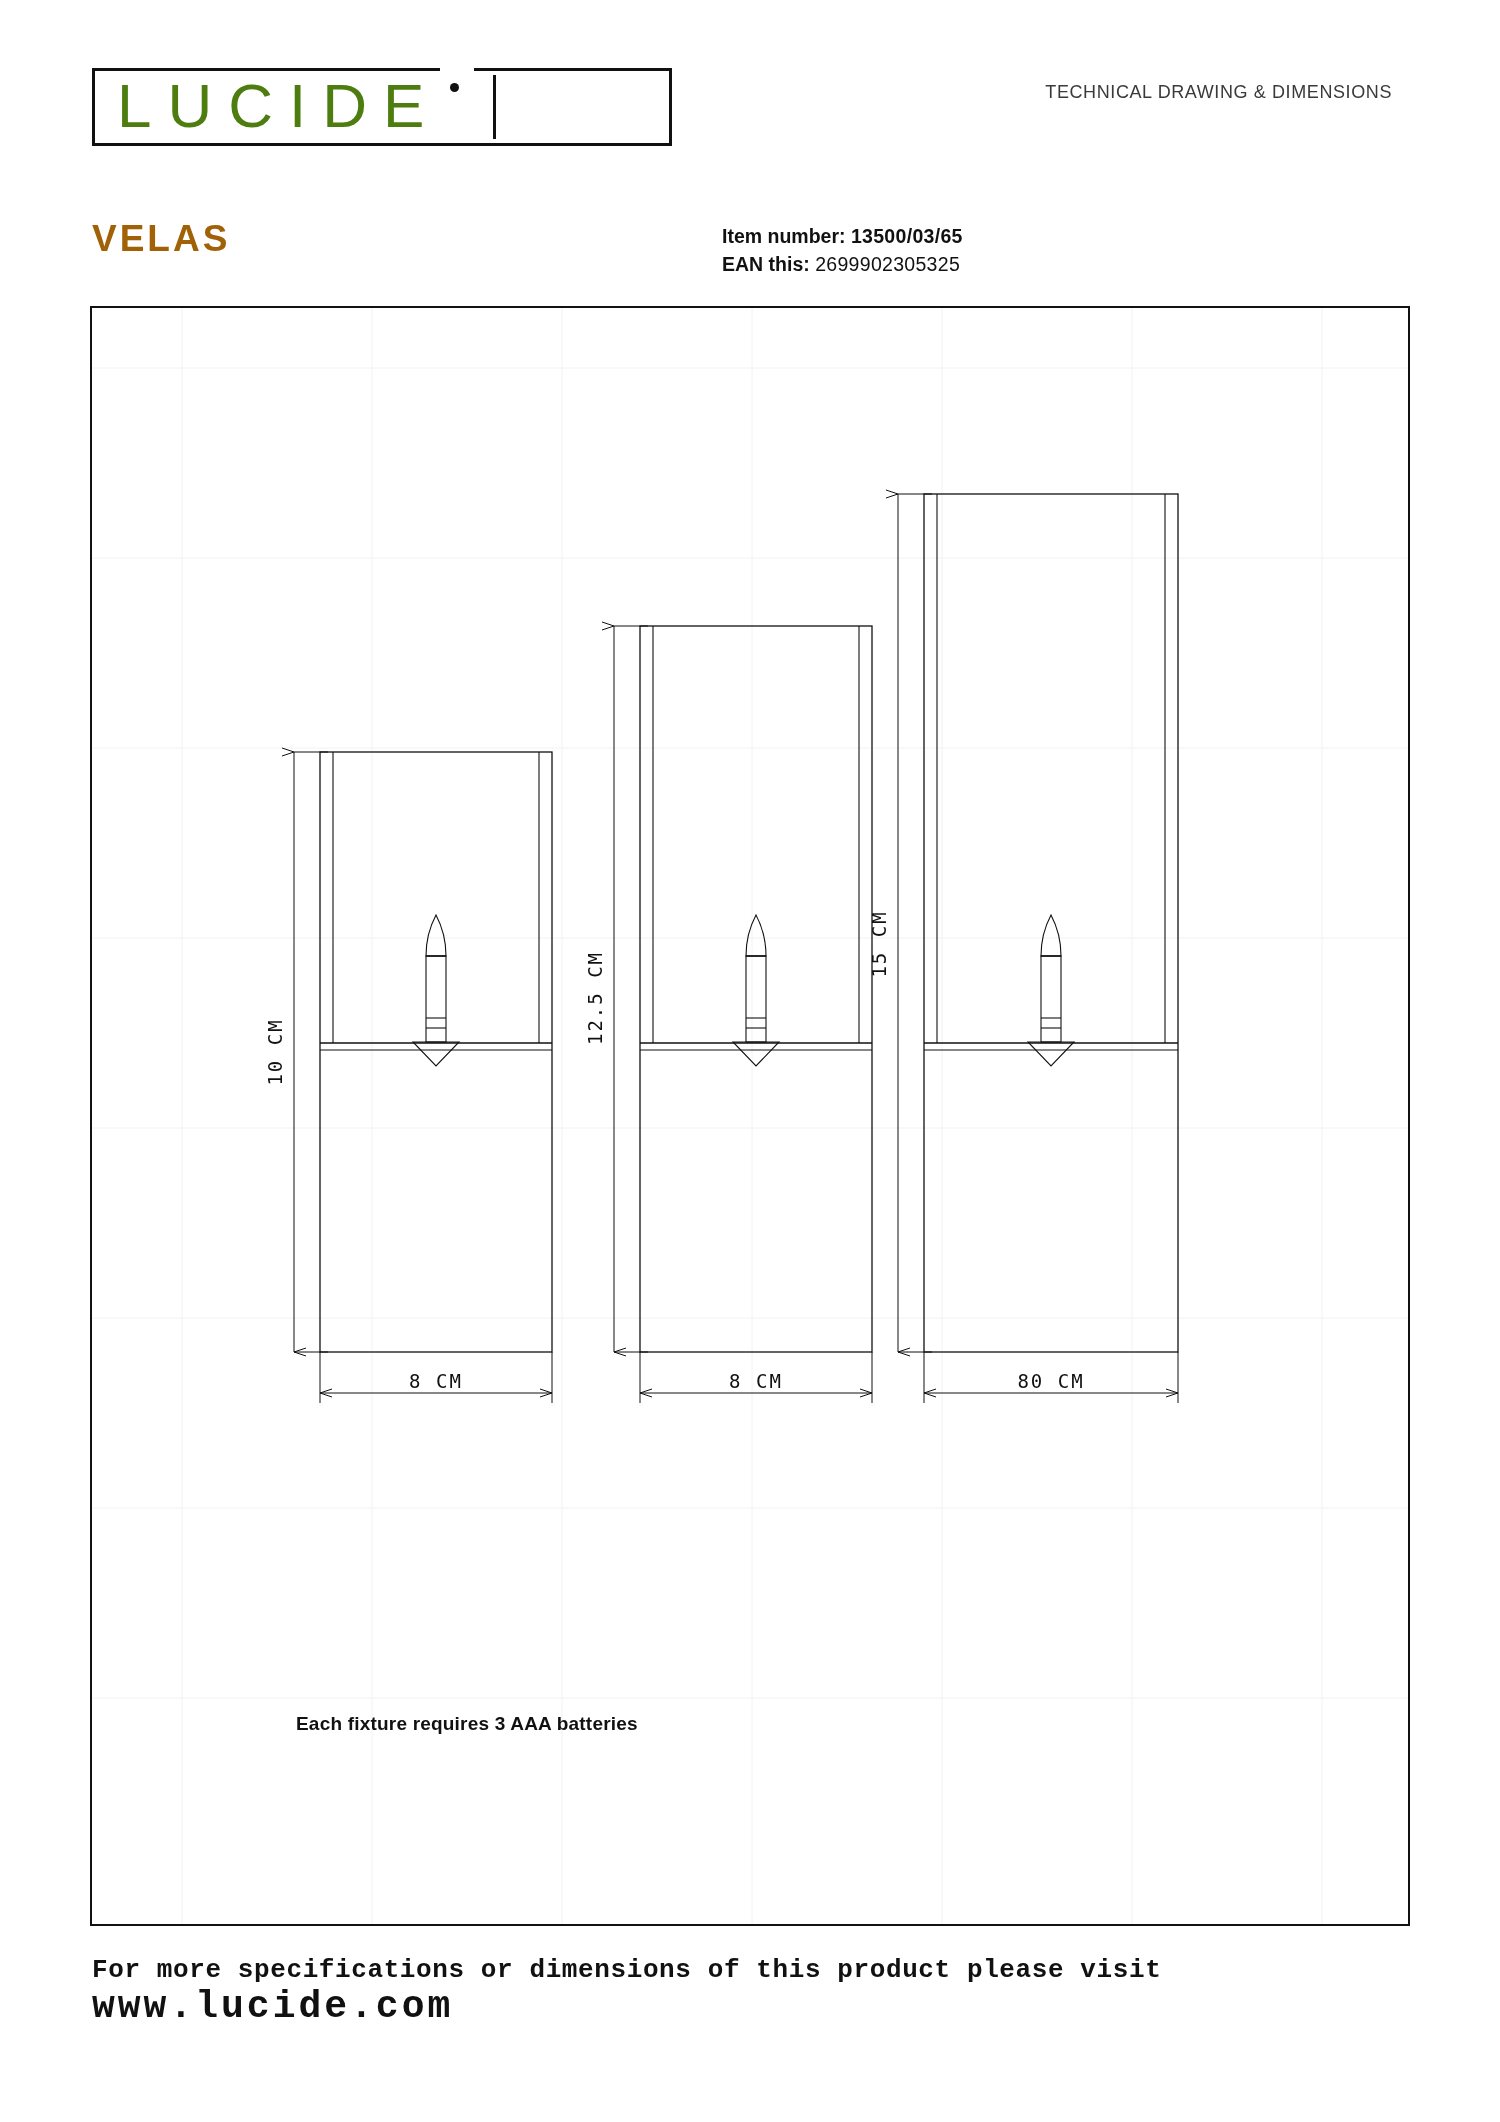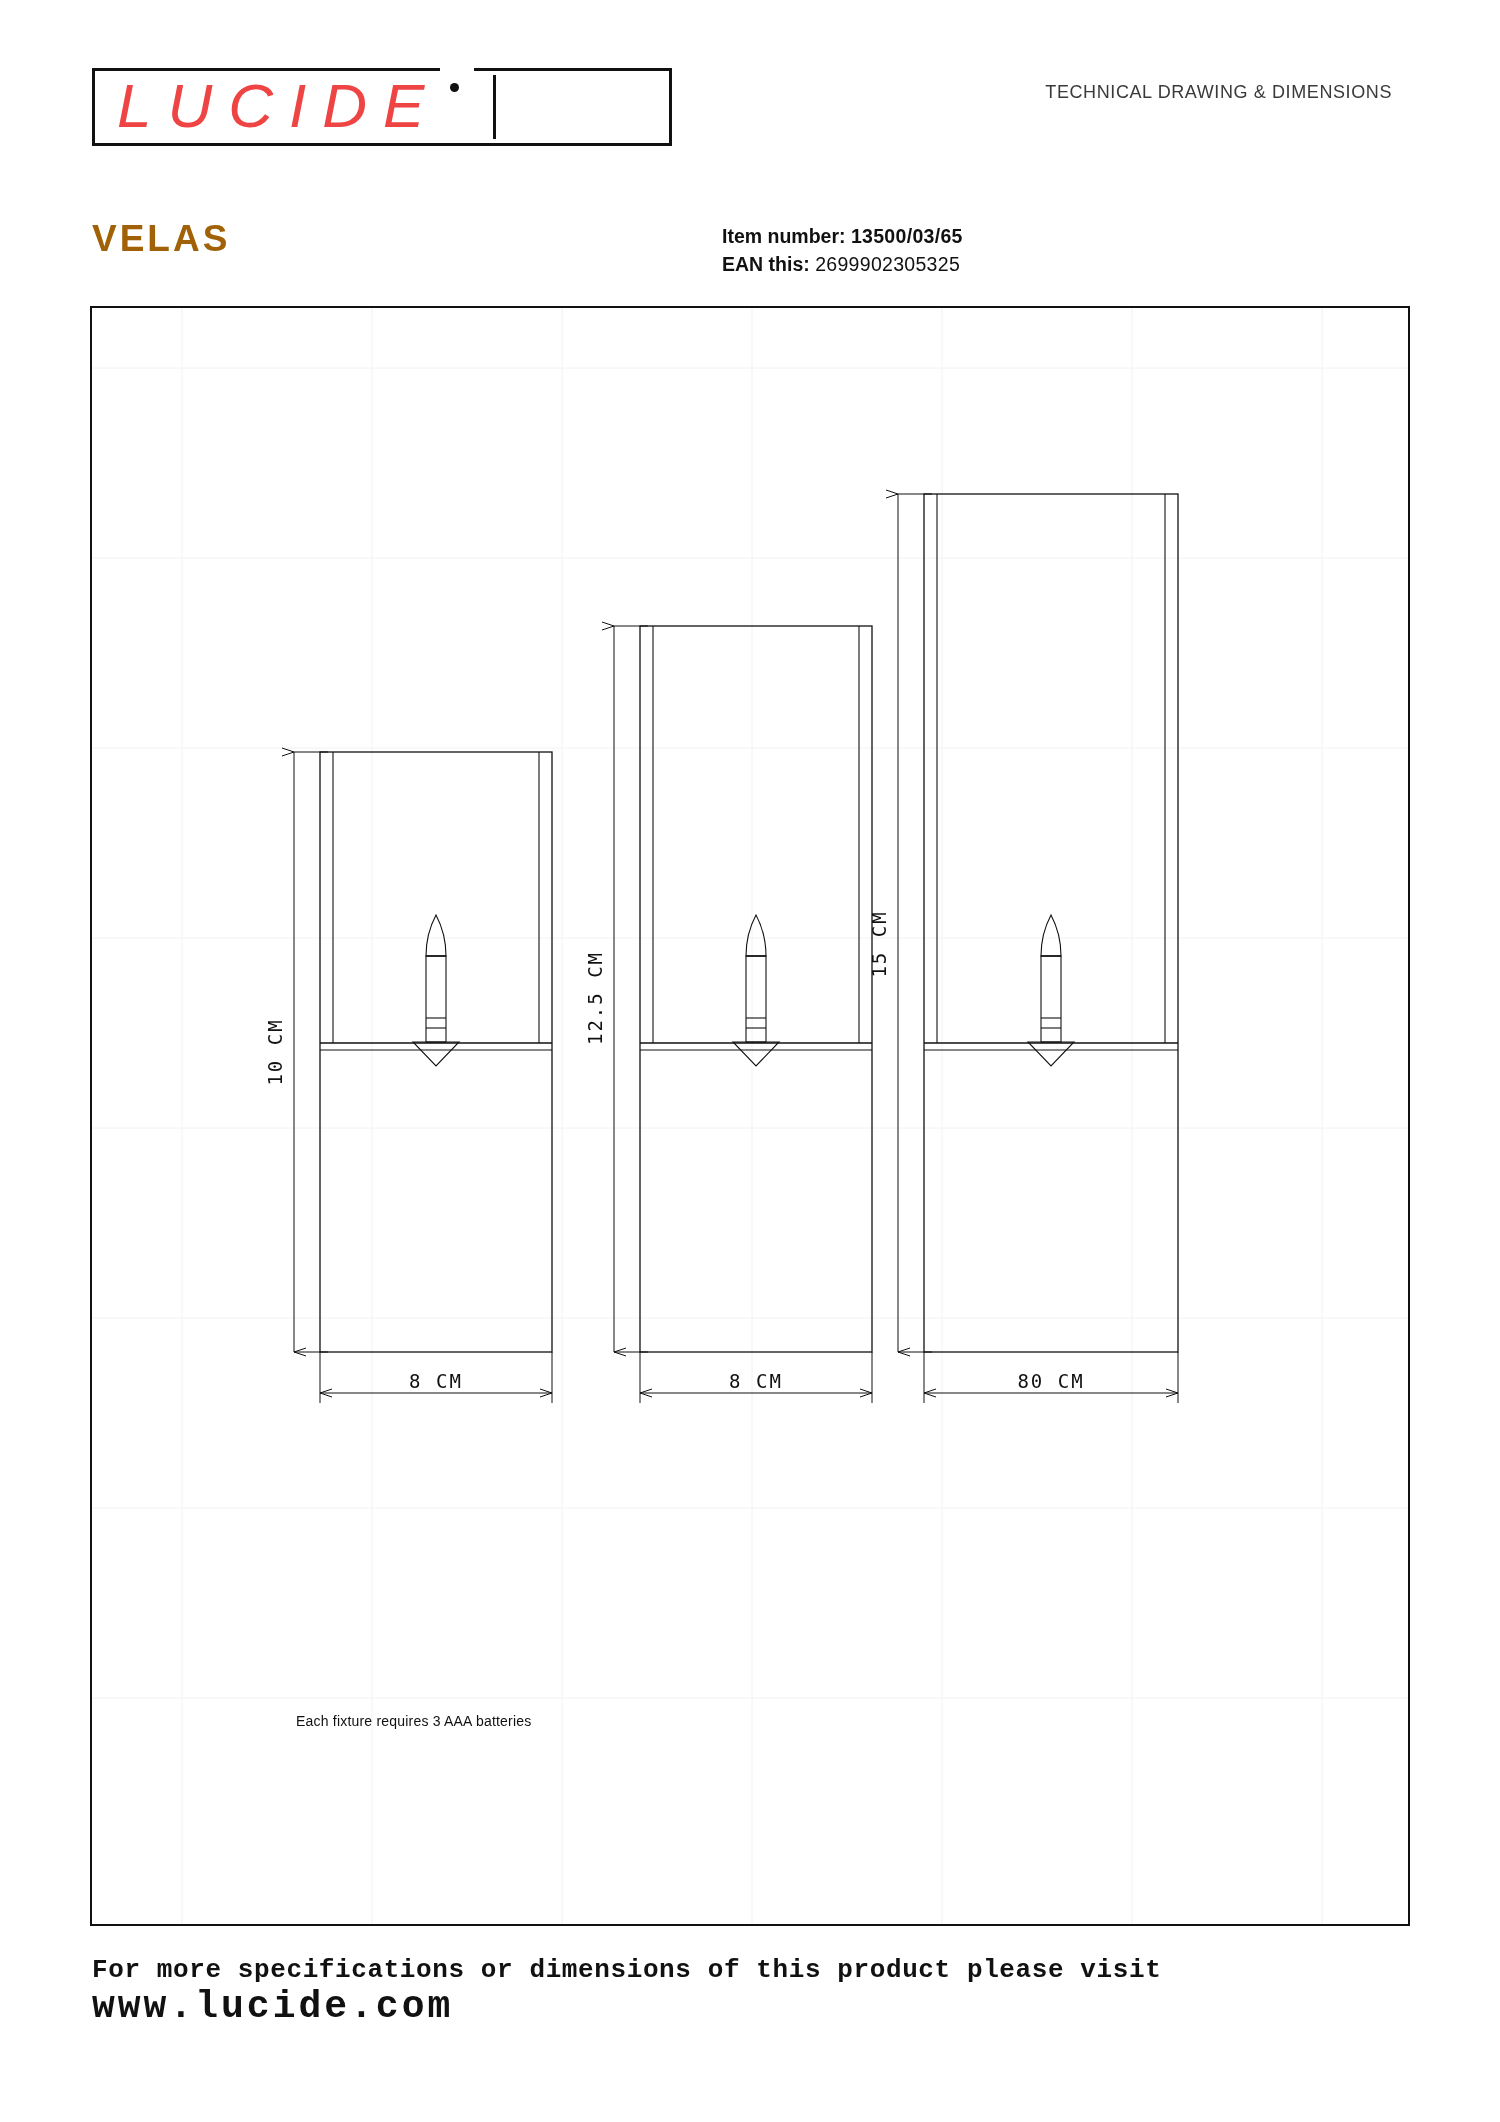--- a/index.html
+++ b/index.html
@@ -35,23 +35,22 @@
   }
   .logo-text {
     position: absolute;
     left: 22px;
     top: 50%;
     transform: translateY(-52%);
     font-size: 62px;
     font-weight: 400;
     letter-spacing: 16px;
     font-family: "Liberation Sans", sans-serif;
-    color: #ef4444;
+    color: #4d7c0f;
     white-space: nowrap;
-    font-style: italic;
   }
   
   .logo-notch {
     position: absolute;
     left: 345px;
     top: -6px;
     width: 34px;
     height: 12px;
     background: #fff;
   }
@@ -124,22 +123,22 @@
     overflow: hidden;
   }
   .drawing {
     position: absolute;
     inset: 0;
   }
   .note {
     position: absolute;
     left: 204px;
     top: 1405px;
-    font-size: 14px;
-    font-weight: normal;
+    font-size: 19px;
+    font-weight: bold;
     color: #111;
     letter-spacing: 0.2px;
   }
 
   
   .footer {
     position: absolute;
     left: 92px;
     top: 1955px;
     right: 92px;

